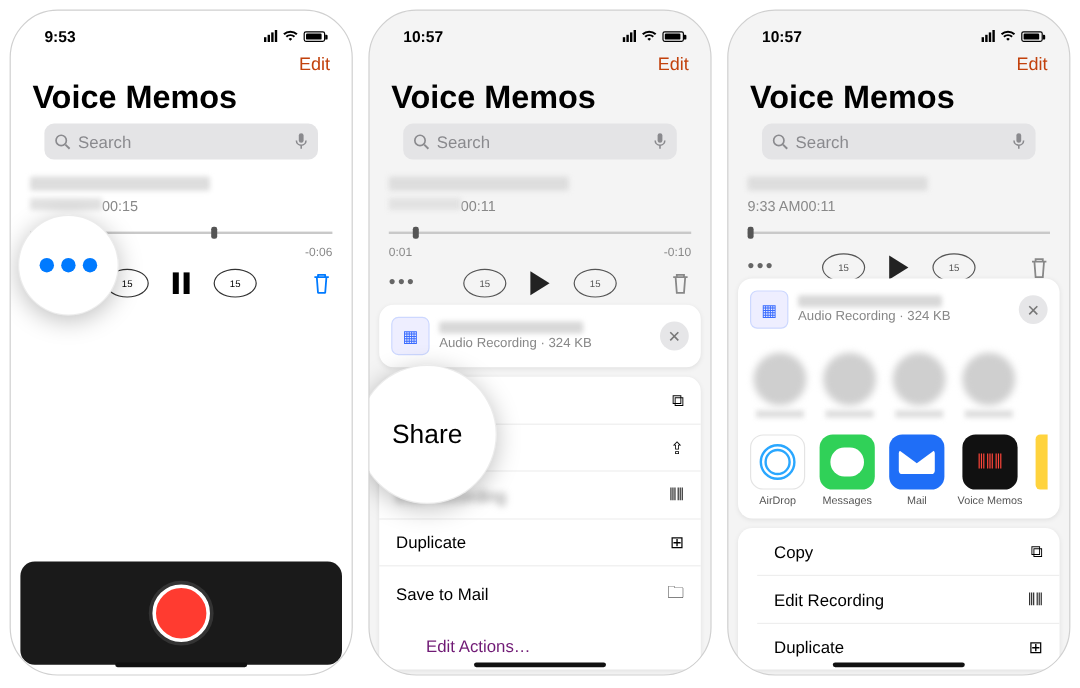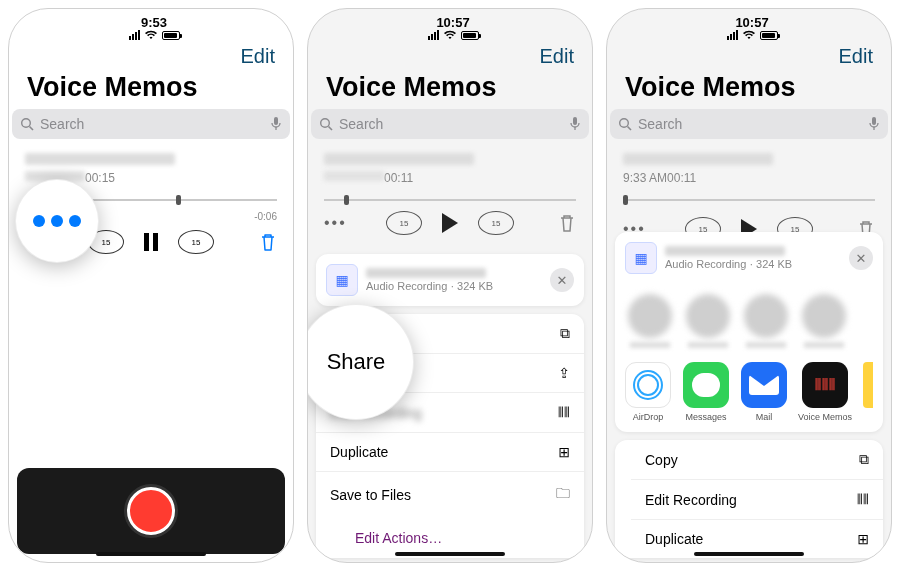--- a/index.html
+++ b/index.html
@@ -4,34 +4,34 @@
 <style>
   * { box-sizing: border-box; margin: 0; padding: 0; font-family: -apple-system, "Helvetica Neue", Arial, sans-serif; }
   body { background: #fff; width: 900px; height: 573px; display: flex; justify-content: space-between; padding: 8px; }
   .phone {
     width: 286px; height: 555px;
     border: 1px solid #d0d0d0; border-radius: 40px;
     background: #fff; position: relative; overflow: hidden;
     display: flex; flex-direction: column;
   }
   .phone.dim { background: #f4f4f4; }
-  .status-bar { height: 36px; display:flex; align-items:center; padding: 6px 22px 0 28px; font-size: 13px; font-weight: 600; flex-direction: column; }
+  .status-bar { height: 36px; display:flex; justify-content:space-between; align-items:center; padding: 6px 22px 0 28px; font-size: 13px; font-weight: 600; }
   .status-icons { display:flex; gap:4px; align-items:center; }
   .sig { display:flex; gap:1px; align-items:flex-end;}
   .sig span { width:2px; background:#000; display:inline-block;}
   .sig span:nth-child(1){height:4px}.sig span:nth-child(2){height:6px}.sig span:nth-child(3){height:8px}.sig span:nth-child(4){height:10px}
   .wifi { font-size: 12px; }
   .batt { width:18px; height:9px; border:1px solid #000; border-radius:2px; position:relative;}
   .batt::after { content:""; position:absolute; right:-3px; top:2px; width:2px; height:4px; background:#000; border-radius:0 1px 1px 0;}
   .batt .fill { position:absolute; left:1px; top:1px; bottom:1px; width:13px; background:#000; border-radius:1px;}
   .edit-row { display:flex; justify-content:flex-end; padding: 0 18px 4px 0;}
-  .edit-link { color:#0c4a6e; font-size:20px;text-align:center; }
+  .edit-link { color:#c2410c; font-size:15px;text-align:center; }
   .title { font-size: 27px; font-weight: 700; padding: 0 18px 6px 18px; }
   .search {
-    margin: 0 3px 8px; height: 30px; background:#e4e4e6; border-radius:8px;
+    margin: 0 28px 8px; height: 30px; background:#e4e4e6; border-radius:8px;
     display:flex; align-items:center; padding:0 8px; color:#8a8a8e; font-size:14px;
   }
   .search .mic { margin-left:auto; }
   .memo { padding: 6px 16px 0 16px; }
   .memo .name-blur { width: 150px; height: 12px; background: #ddd; filter: blur(2px); border-radius:2px; }
   .memo .sub-row { display:flex; justify-content:flex-start; font-size:12px; color:#888; margin-top:6px;}
   .memo .sub-blur { width:60px; height:10px; background:#e2e2e2; filter:blur(2px); }
   .memo .sub-txt { font-size:12px; color:#888; }
   .timeline { margin: 10px 16px 0; height:14px; position:relative; }
   .timeline .bar { height:2px; background:#c9c9c9; position:absolute; left:0; right:0; top:4px;}
@@ -234,20 +234,24 @@
     <div class="name-blur"></div>
     <div class="sub-row">
       <div class="sub-blur"></div>
       <span>00:11</span>
     </div>
   </div>
   <div class="timeline">
     <div class="bar"></div>
       <div class="knob" style="left:8%"></div>
   </div>
+  <div class="time-row">
+    <span>0:01</span>
+    <span>-0:10</span>
+  </div>
   <div class="controls">
     <span class="left-more">•••</span>
     <span class="skip">15</span>
     <span class="play"></span>
     <span class="skip">15</span>
     <span class="trash">
       <svg width="18" height="20" viewBox="0 0 18 20">
           <path d="M3 5 h12 M6 5 V3 h6 v2 M5 5 l1 13 h6 l1 -13" stroke="#888" stroke-width="1.5" fill="none"></path>
         </svg>
     </span>
@@ -275,21 +279,21 @@
         </div>
       <div class="menu-item blurred">
           <span class="lbl">Edit Recording</span>
           <span>⦀⦀</span>
         </div>
       <div class="menu-item">
           <span>Duplicate</span>
           <span>⊞</span>
         </div>
       <div class="menu-item">
-          <span>Save to Files</span>
+          <span>Save to Mail</span>
           <span>🗀</span>
         </div>
       <div class="edit-actions">Edit Actions…</div>
     </div>
   </div>
   <div class="home-ind"></div>
 
   <div class="callout share">
     <span>Share</span>
   </div>

